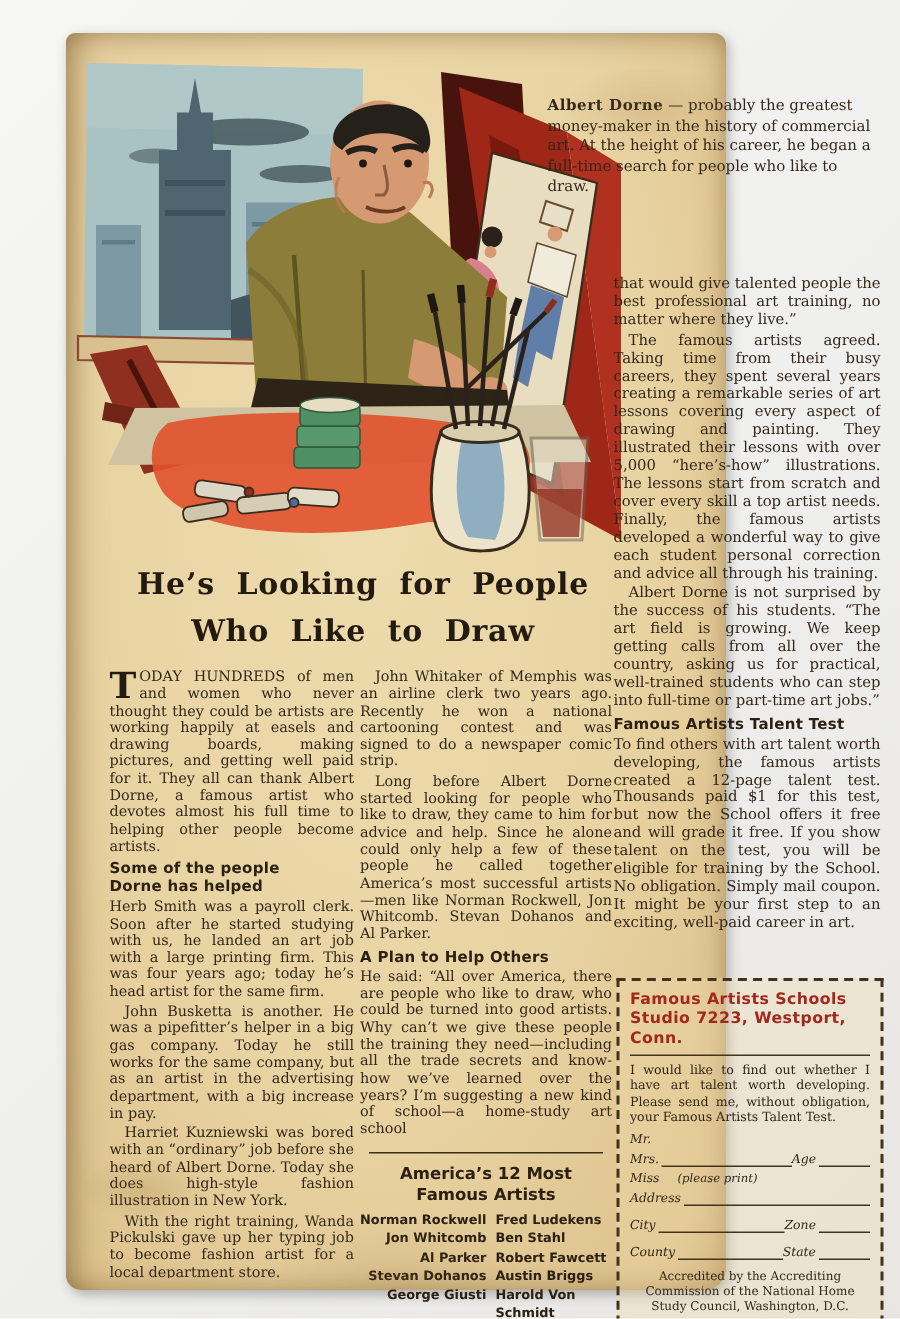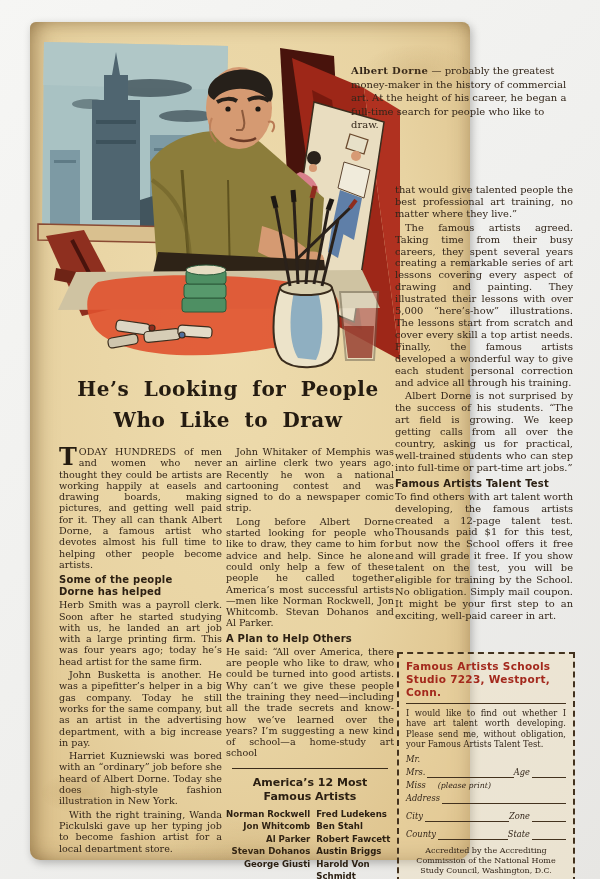--- a/index.html
+++ b/index.html
@@ -4,21 +4,21 @@
 <style>
   html,body{margin:0;padding:0;}
   body{
     width:600px;height:879px;overflow:hidden;
     background:linear-gradient(135deg,#f6f6f4 0%,#efefed 55%,#e7e6e3 100%);
     font-family:"DejaVu Serif","Liberation Serif",serif;
     color:#2f2418;
     position:relative;
   }
   .cover{
-    position:absolute;left:30px;top:22px;width:440px;height:838px;
+    position:absolute;left:44px;top:22px;width:440px;height:838px;
     background:
       radial-gradient(ellipse at 45% 35%, #eedcae 0%, #e8d3a2 55%, #ddc28c 90%, #cfae73 100%);
     border-radius:6px 8px 14px 10px;
     box-shadow:
       2px 3px 8px rgba(0,0,0,.25),
       inset 16px 0 22px -12px rgba(110,78,36,.55),
       inset 0 12px 20px -12px rgba(110,78,36,.45),
       inset -10px -10px 22px -12px rgba(110,78,36,.45);
   }
   .cover:after{

